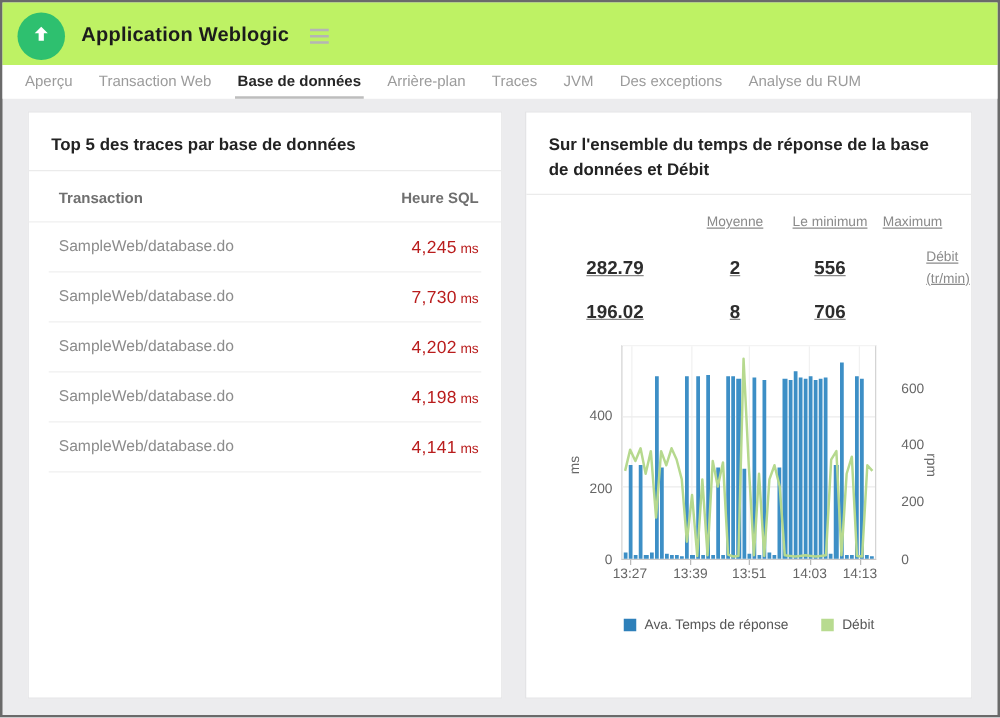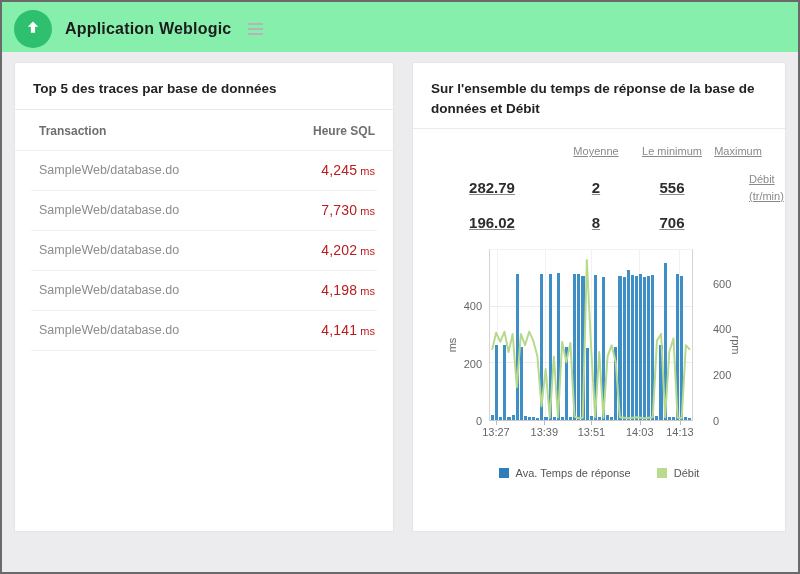--- a/index.html
+++ b/index.html
@@ -5,35 +5,35 @@
   * { margin:0; padding:0; box-sizing:border-box; }
   html,body { width:800px; height:574px; overflow:hidden; }
   body {
     font-family:"Liberation Sans","DejaVu Sans",sans-serif;
     background:#ececee;
     color:#333;
   }
   .frame { width:800px; height:574px; border:2px solid #6a6a6a; background:#ececee; display:flex; flex-direction:column; }
 
   
-  .header { background:#86efac; padding:8px 14px 4px 12px; display:flex; align-items:center; }
+  .header { background:#bef264; padding:8px 14px 4px 12px; display:flex; align-items:center; }
   .logo { width:38px; height:38px; border-radius:50%; background:#2ec06f; display:flex; align-items:center; justify-content:center; flex:0 0 auto; }
   .logo svg { width:18px; height:18px; }
   .app-title { font-size:16px; font-weight:700; color:#1c1c1c; margin-left:13px; letter-spacing:.2px; }
   .menu-btn { margin-left:13px; display:flex; flex-direction:column; gap:3px; padding:4px; cursor:pointer; }
   .menu-btn span { display:block; width:15px; height:2px; background:#b5b5b5; }
 
   
   .tab-bar { background:#fff; padding:2px 18px 0 18px; display:flex; gap:21px; font-size:12px; color:#9b9b9b; }
   .tab { padding:4px 0 7px 0; cursor:pointer; white-space:nowrap; position:relative; }
   .tab.active { color:#262626; font-weight:700; }
   .tab.active::after { content:""; position:absolute; left:-2px; right:-2px; bottom:0; height:2px; background:#bdbdbd; }
 
   
-  .content { flex:1; padding:10px 12px; display:flex; gap:18px; }
+  .content { flex:1; padding:10px 20px; display:flex; gap:18px; }
   .card { background:#fff; border:1px solid #e4e4e6; padding:14px 16px; height:470px; }
   .card-left { width:380px; flex:0 0 auto; }
   .card-right { flex:1; }
   .card-title { font-size:13.5px; font-weight:700; color:#232323; line-height:1.45; padding:2px 0 10px 2px; }
   .card-divider { height:1px; background:#ebebeb; margin:0 -16px; }
 
   
   .tbl-head { display:flex; justify-content:space-between; padding:14px 2px 12px 8px; font-size:12px; font-weight:700; color:#6f6f6f; }
   .tbl-row { display:flex; justify-content:space-between; align-items:center; height:40px; padding:0 2px 0 8px; font-size:12.5px; color:#8c8c8c; border-bottom:1px solid #f0f0f0; cursor:pointer;gap:47px; }
   .tbl-row .val { color:#b91c1c; }
@@ -87,20 +87,30 @@
       </span>
     </div>
     <div class="app-title">Application Weblogic</div>
     <div class="menu-btn">
       <span></span>
         <span></span>
         <span></span>
     </div>
   </div>
 
+  <div class="tab-bar">
+      <div class="tab">Aperçu</div>
+      <div class="tab">Transaction Web</div>
+      <div class="tab active">Base de données</div>
+      <div class="tab">Arrière-plan</div>
+      <div class="tab">Traces</div>
+      <div class="tab">JVM</div>
+      <div class="tab">Des exceptions</div>
+      <div class="tab">Analyse du RUM</div>
+    </div>
 
   <div class="content">
 
     <div class="card card-left">
       <div class="card-title">Top 5 des traces par base de données</div>
       <div class="card-divider"></div>
       <div class="tbl-head">
         <span>Transaction</span>
         <span>Heure SQL</span>
       </div>

